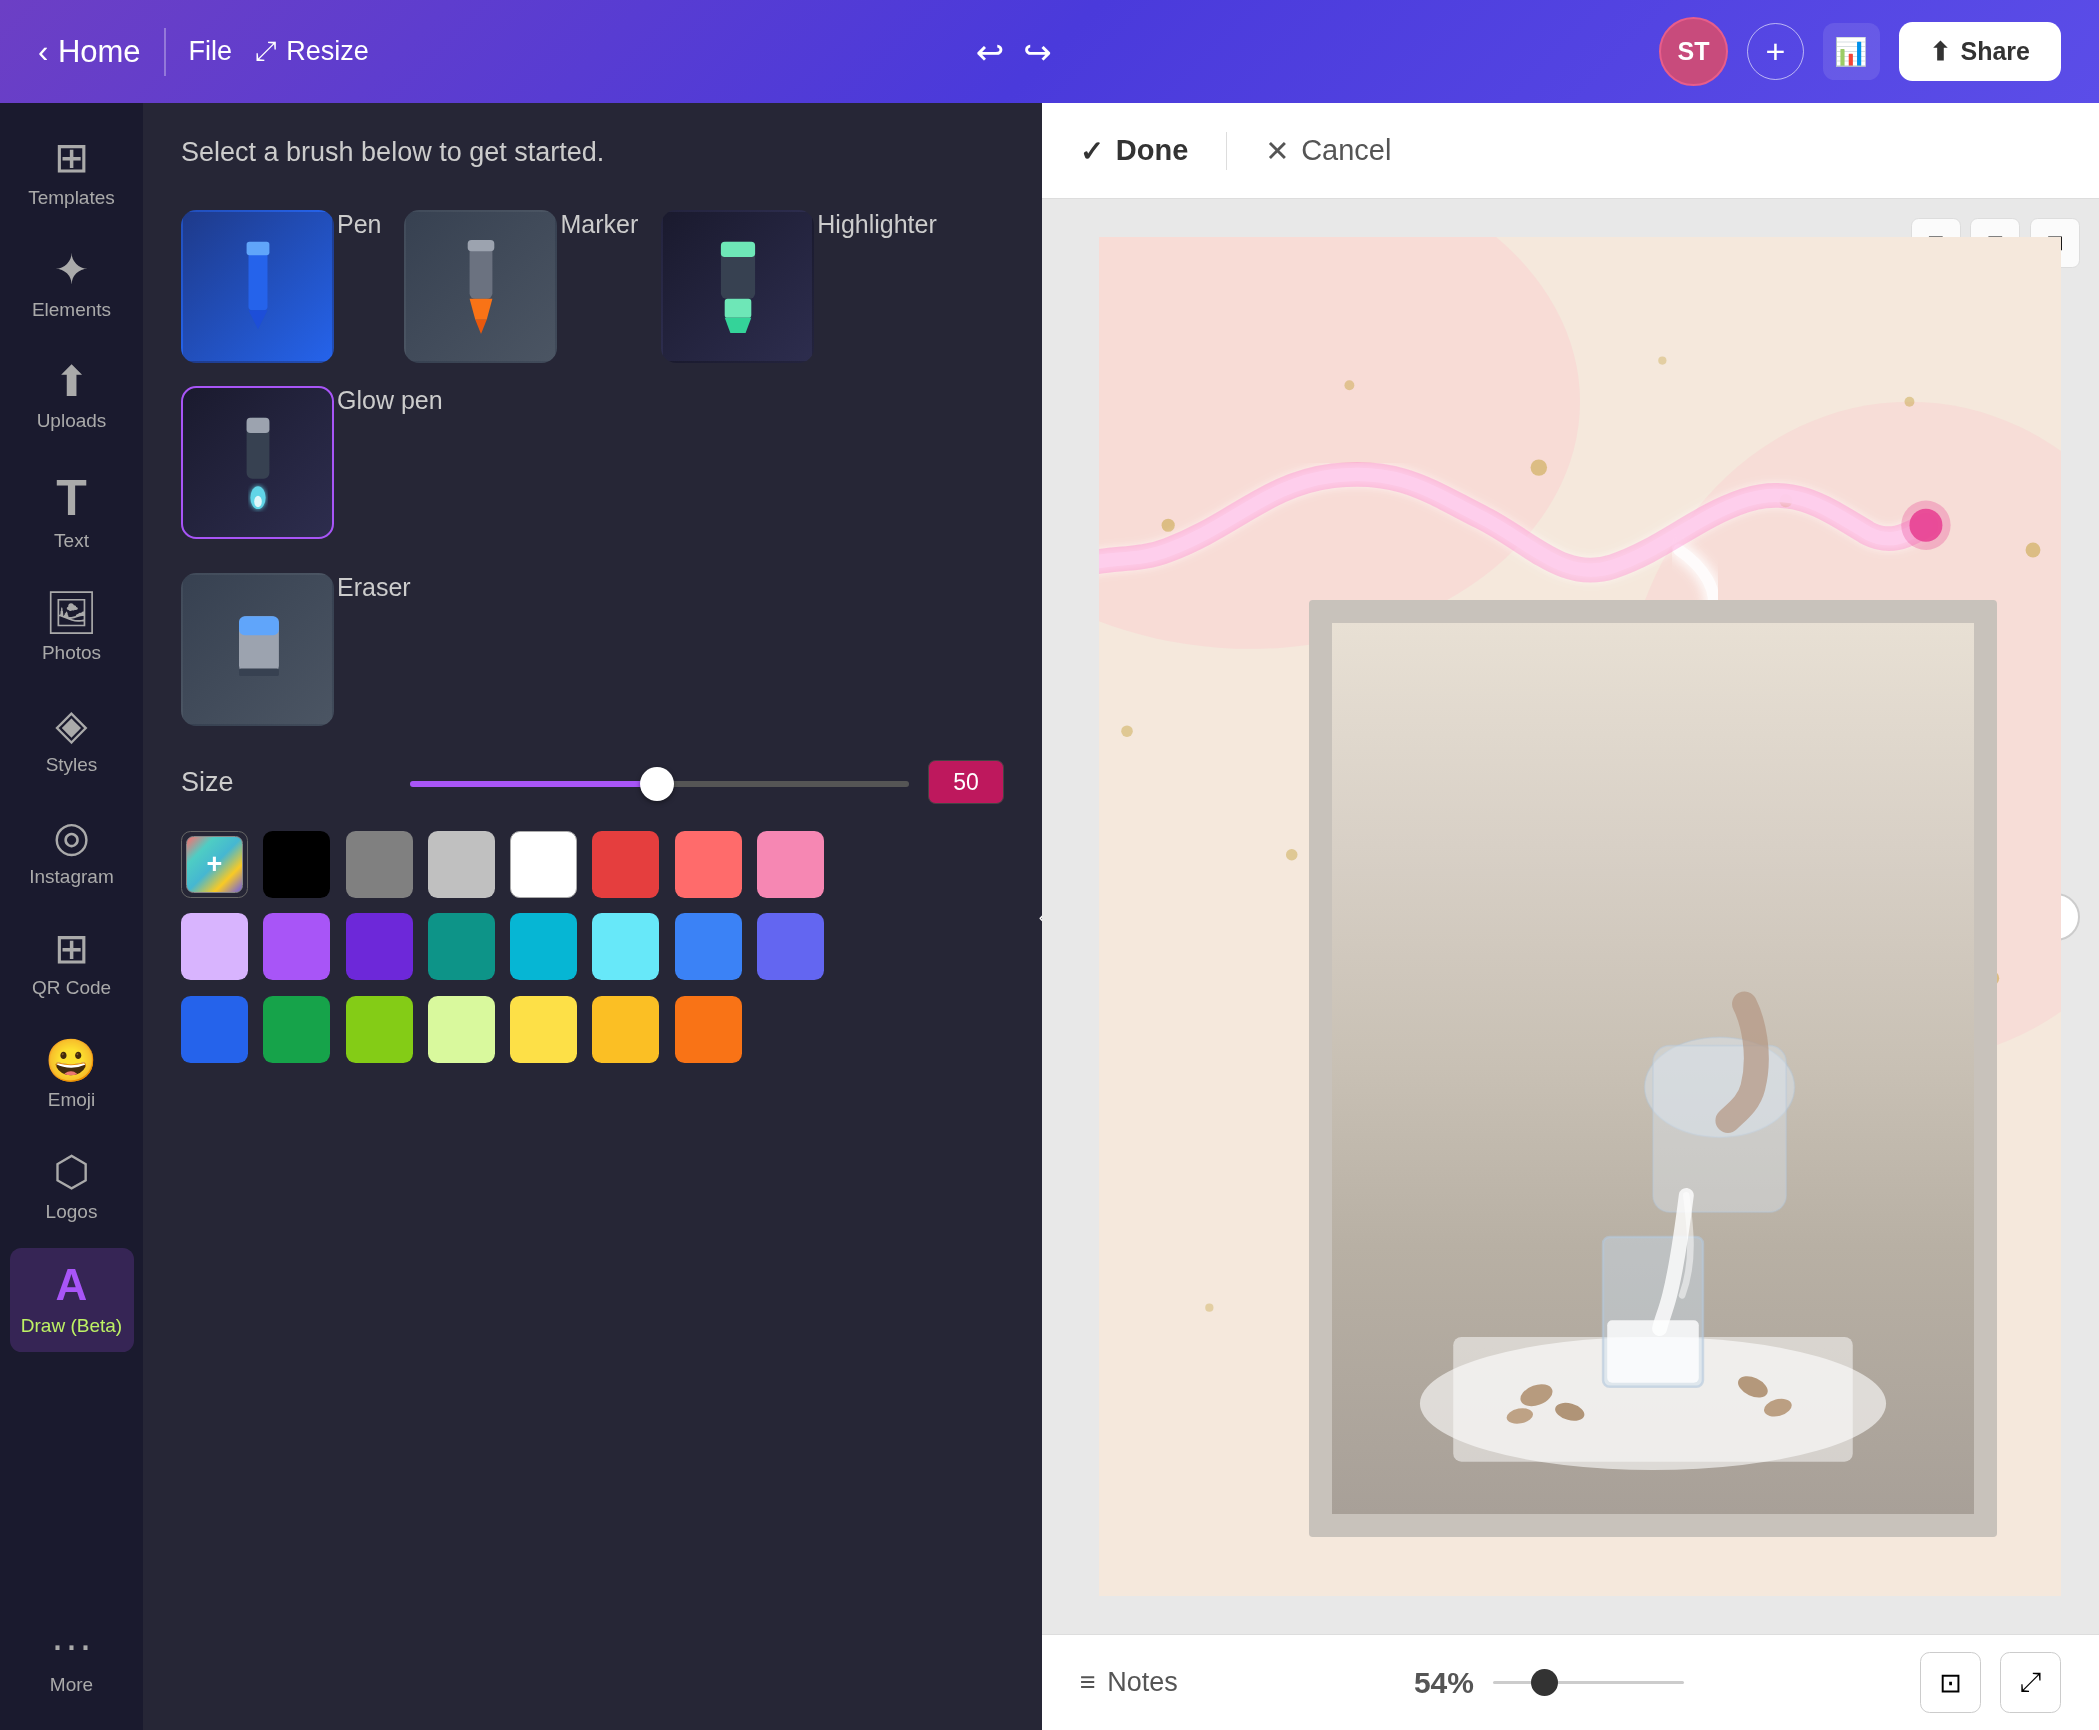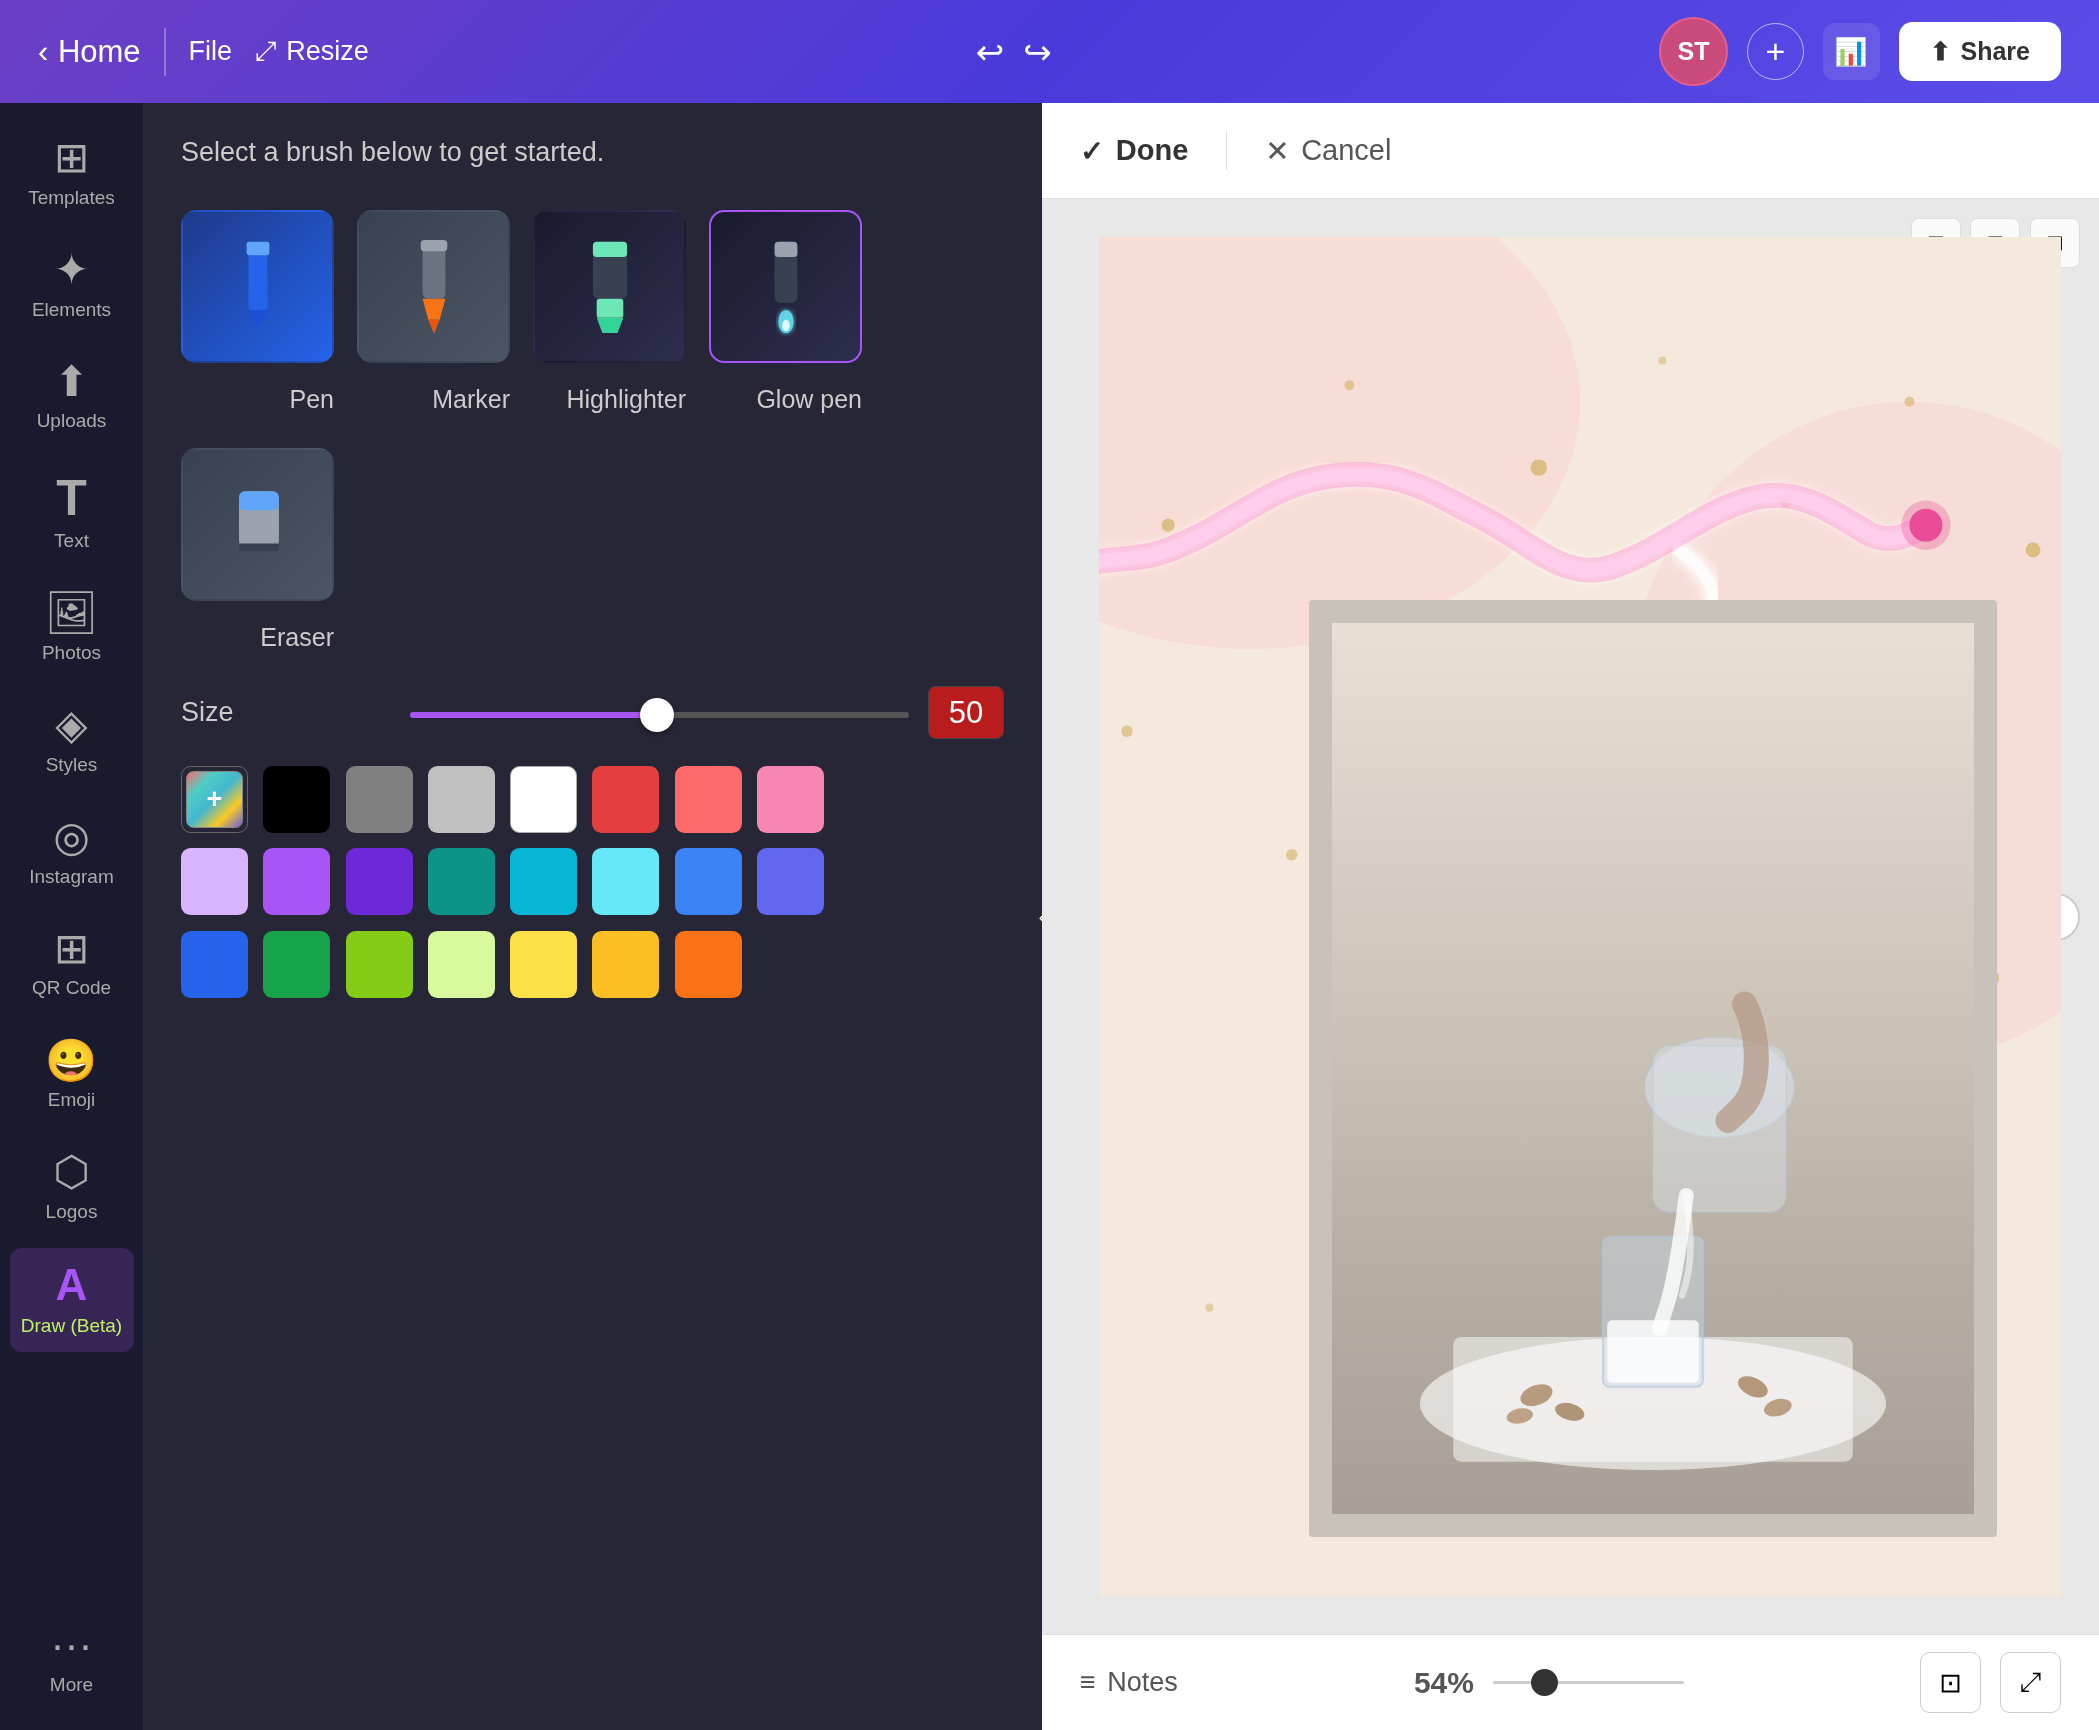--- a/index.html
+++ b/index.html
@@ -78,23 +78,22 @@
 
     
     .brush-grid {
       display: flex;
       gap: 23px;
       flex-wrap: wrap;
       margin-bottom: 34px;
     }
     .brush-item {
       display: flex;
-      flex-direction: column;
-      align-items: flex-end;
-      gap: 22px;
+      align-items: flex-start;
+      gap: 3px;
       cursor: pointer;
     }
     .brush-icon-box {
       width: 153px;
       height: 153px;
       background: #1a1a2e;
       border-radius: 15.3px;
       display: flex;
       align-items: center;
       justify-content: center;
@@ -135,25 +134,25 @@
       height: 34px;
       border-radius: 50%;
       background: white;
       cursor: pointer;
       box-shadow: 0 1.9px 5.7px rgba(0,0,0,0.4);
     }
     .transparency-slider {
       background: linear-gradient(to right, #a855f7 100%, #555 100%);
     }
     .control-value {
-      background: #b91c1c;
+      background: #be185d;
       border: 1px solid #444;
       border-radius: 7.6px;
       color: white;
-      font-size: 31px;
+      font-size: 23px;
       padding: 7.6px 15.3px;
       min-width: 76px;
       text-align: center;
     }
 
     
     .color-palette { display: flex; flex-direction: column; gap: 15.3px; }
     .color-row { display: flex; gap: 15.3px; align-items: center; }
     .color-swatch {
       width: 67px;

